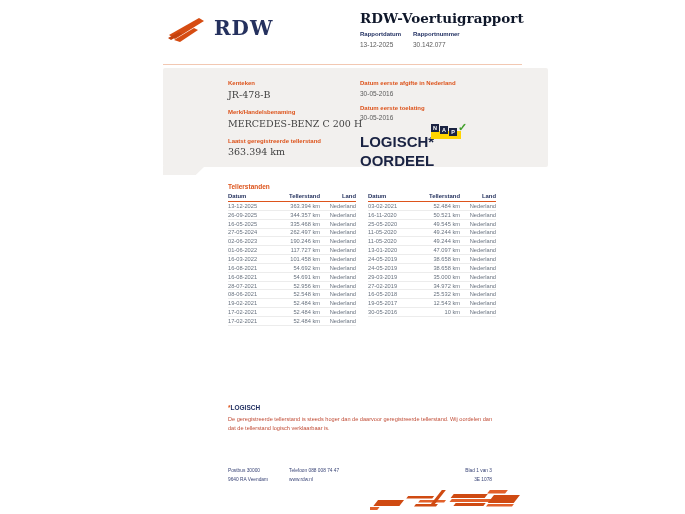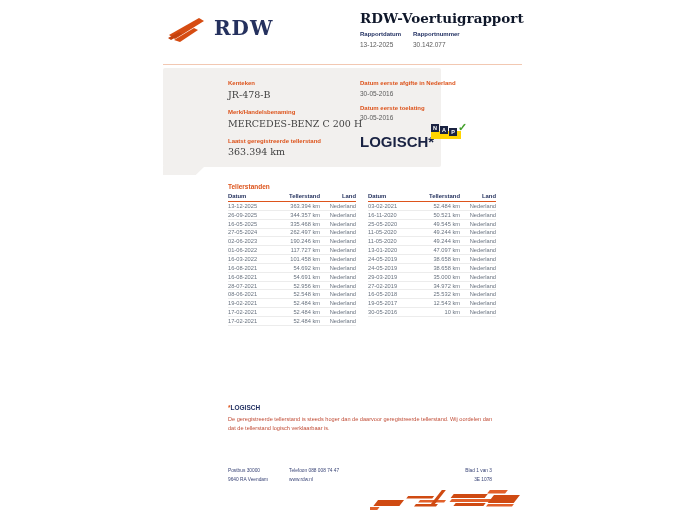--- a/index.html
+++ b/index.html
@@ -15,21 +15,21 @@
     color:#25315e; letter-spacing:1px; margin-left:7px; }
   .doc-title { position:absolute; left:360px; top:10px; font-family:"DejaVu Serif", serif;
     font-weight:700; font-size:13.5px; color:#0f172a; }
   .meta-label { font-size:6px; font-weight:700; color:#1c2b5e; }
   .meta-value { font-size:6.5px; color:#5a5a5a; margin-top:4px; }
   .meta-date { position:absolute; left:360px; top:31px; }
   .meta-num  { position:absolute; left:413px; top:31px; }
   .rule { position:absolute; left:163px; top:64px; width:359px; height:1px; background:#f2c8b2; }
 
   
-  .panel { position:absolute; left:163px; top:68px; width:278px; height:99px;
+  .panel { position:absolute; left:163px; top:68px; width:385px; height:99px;
     background:#f2f0ee; border-radius:2px; }
   .panel-tab { position:absolute; left:163px; top:166px; width:42px; height:9px;
     background:#f2f0ee; clip-path:polygon(0 0,100% 0,78% 100%,0 100%); }
   .f-label { font-size:6px; font-weight:700; color:#dd541c; line-height:1.1; }
   .f-value-lg { font-family:"DejaVu Serif", serif; font-size:9.5px; color:#3f3f3f; line-height:1.35; margin-top:2px; }
   .f-value-sm { font-size:6.5px; color:#5a5a5a; margin-top:3px; }
   .col-left  { position:absolute; left:65px; top:12px; width:135px; }
   .col-right { position:absolute; left:197px; top:12px; width:120px; }
   .gap-a { margin-top:8px; } .gap-b { margin-top:7px; }
   .oordeel { font-size:15px; font-weight:700; color:#1a2343; line-height:1.25; margin-top:12px; }
@@ -103,20 +103,21 @@
       <div class="f-label gap-b">Laatst geregistreerde tellerstand</div>
       <div class="f-value-lg">363.394 km</div>
     </div>
     <div class="col-right">
       <div class="f-label">Datum eerste afgifte in Nederland</div>
       <div class="f-value-sm">30-05-2016</div>
       <div class="f-label gap-a">Datum eerste toelating</div>
       <div class="f-value-sm">30-05-2016</div>
       <div class="oordeel">
         <div>LOGISCH*</div>
+        <div>OORDEEL</div>
       </div>
     </div>
     <div class="nap">
       <div class="nap-yellow"></div>
       <div class="nap-sq nap-n">N</div>
       <div class="nap-sq nap-a">A</div>
       <div class="nap-sq nap-p">P</div>
       <div class="nap-check">✓</div>
     </div>
   </div>

